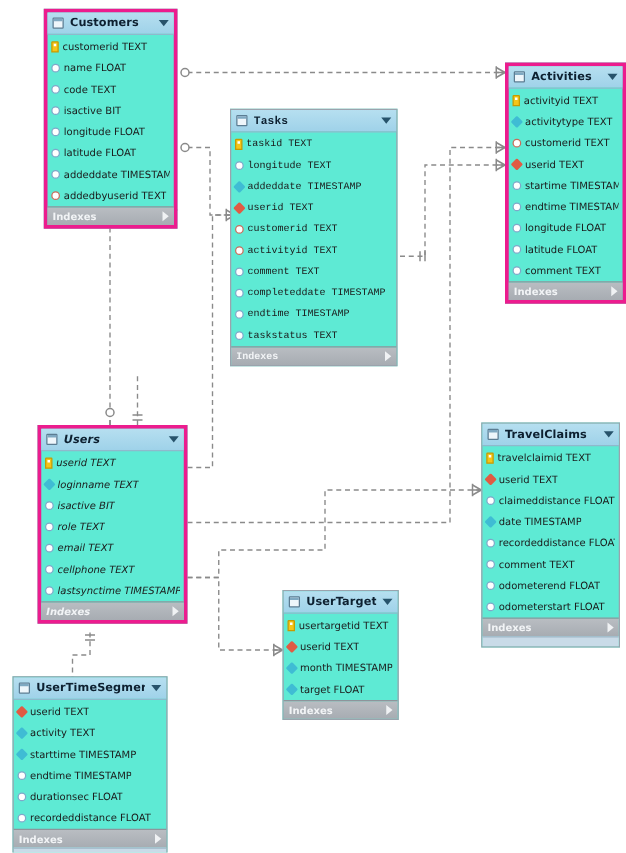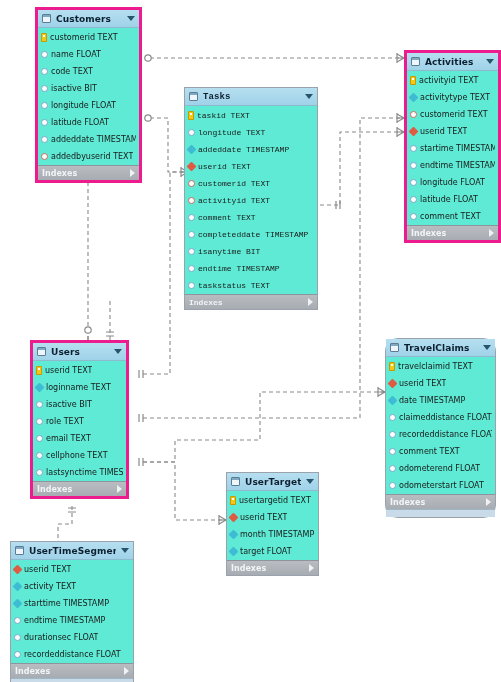--- a/index.html
+++ b/index.html
@@ -234,24 +234,20 @@
           <div class="col">
             <span class="g dot"></span>
             <span class="cname">comment TEXT</span>
           </div>
           <div class="col">
             <span class="g dot"></span>
             <span class="cname">completeddate TIMESTAMP</span>
           </div>
           <div class="col">
             <span class="g dot"></span>
-            <span class="cname">isanytime BIT</span>
-          </div>
-          <div class="col">
-            <span class="g dot"></span>
             <span class="cname">endtime TIMESTAMP</span>
           </div>
           <div class="col">
             <span class="g dot"></span>
             <span class="cname">taskstatus TEXT</span>
           </div>
         </div>
     <div class="ent-foot">
       <span class="fl">Indexes</span>
       <span class="tri"></span>
@@ -299,21 +295,21 @@
           <div class="col">
             <span class="g dot"></span>
             <span class="cname">comment TEXT</span>
           </div>
         </div>
     <div class="ent-foot">
       <span class="fl">Indexes</span>
       <span class="tri"></span>
     </div>
   </div>
-      <div class="entity hl" style="left: 30px; top: 340px; width: 99px;">
+      <div class="entity hl" style="left: 30px; top: 340px; width: 120px; font-style: italic;">
     <div class="ent-title">
       <span class="win-icon"></span>
       <span class="tname">Users</span>
       <span class="caret"></span>
     </div>
     <div class="cols">
           <div class="col">
             <span class="g pk"></span>
             <span class="cname">userid TEXT</span>
           </div>
@@ -340,42 +336,42 @@
           <div class="col">
             <span class="g dot"></span>
             <span class="cname">lastsynctime TIMESTAMP</span>
           </div>
         </div>
     <div class="ent-foot">
       <span class="fl">Indexes</span>
       <span class="tri"></span>
     </div>
   </div>
-      <div class="entity plain" style="left: 385px; top: 338px; width: 111px; border-radius: 13px;">
+      <div class="entity plain" style="left: 385px; top: 338px; width: 111px;">
     <div class="ent-title">
       <span class="win-icon"></span>
       <span class="tname">TravelClaims</span>
       <span class="caret"></span>
     </div>
     <div class="cols">
           <div class="col">
             <span class="g pk"></span>
             <span class="cname">travelclaimid TEXT</span>
           </div>
           <div class="col">
             <span class="g diared"></span>
             <span class="cname">userid TEXT</span>
           </div>
           <div class="col">
+            <span class="g dot"></span>
+            <span class="cname">claimeddistance FLOAT</span>
+          </div>
+          <div class="col">
             <span class="g dia"></span>
             <span class="cname">date TIMESTAMP</span>
-          </div>
-          <div class="col">
-            <span class="g dot"></span>
-            <span class="cname">claimeddistance FLOAT</span>
           </div>
           <div class="col">
             <span class="g dot"></span>
             <span class="cname">recordeddistance FLOAT</span>
           </div>
           <div class="col">
             <span class="g dot"></span>
             <span class="cname">comment TEXT</span>
           </div>
           <div class="col">

